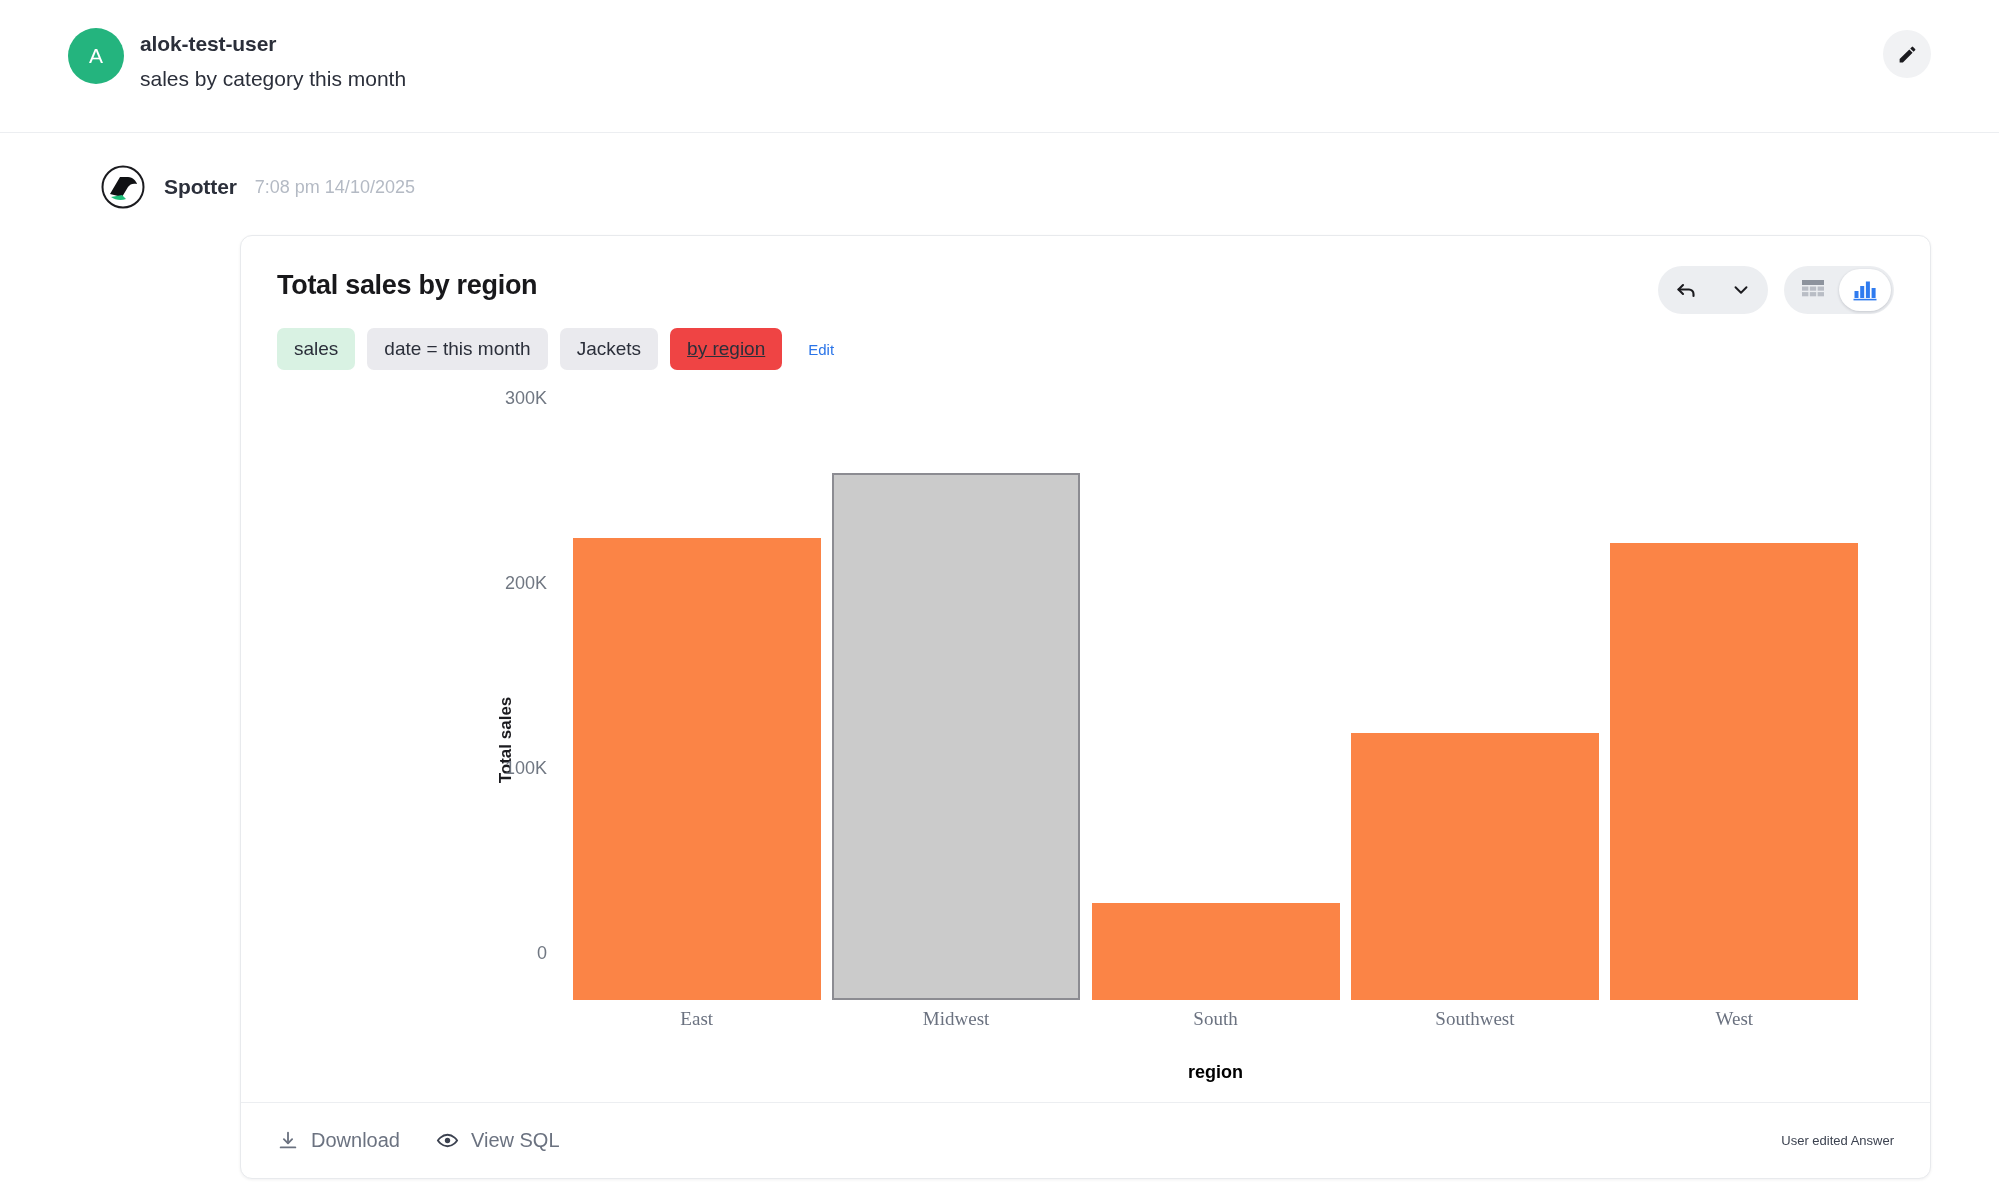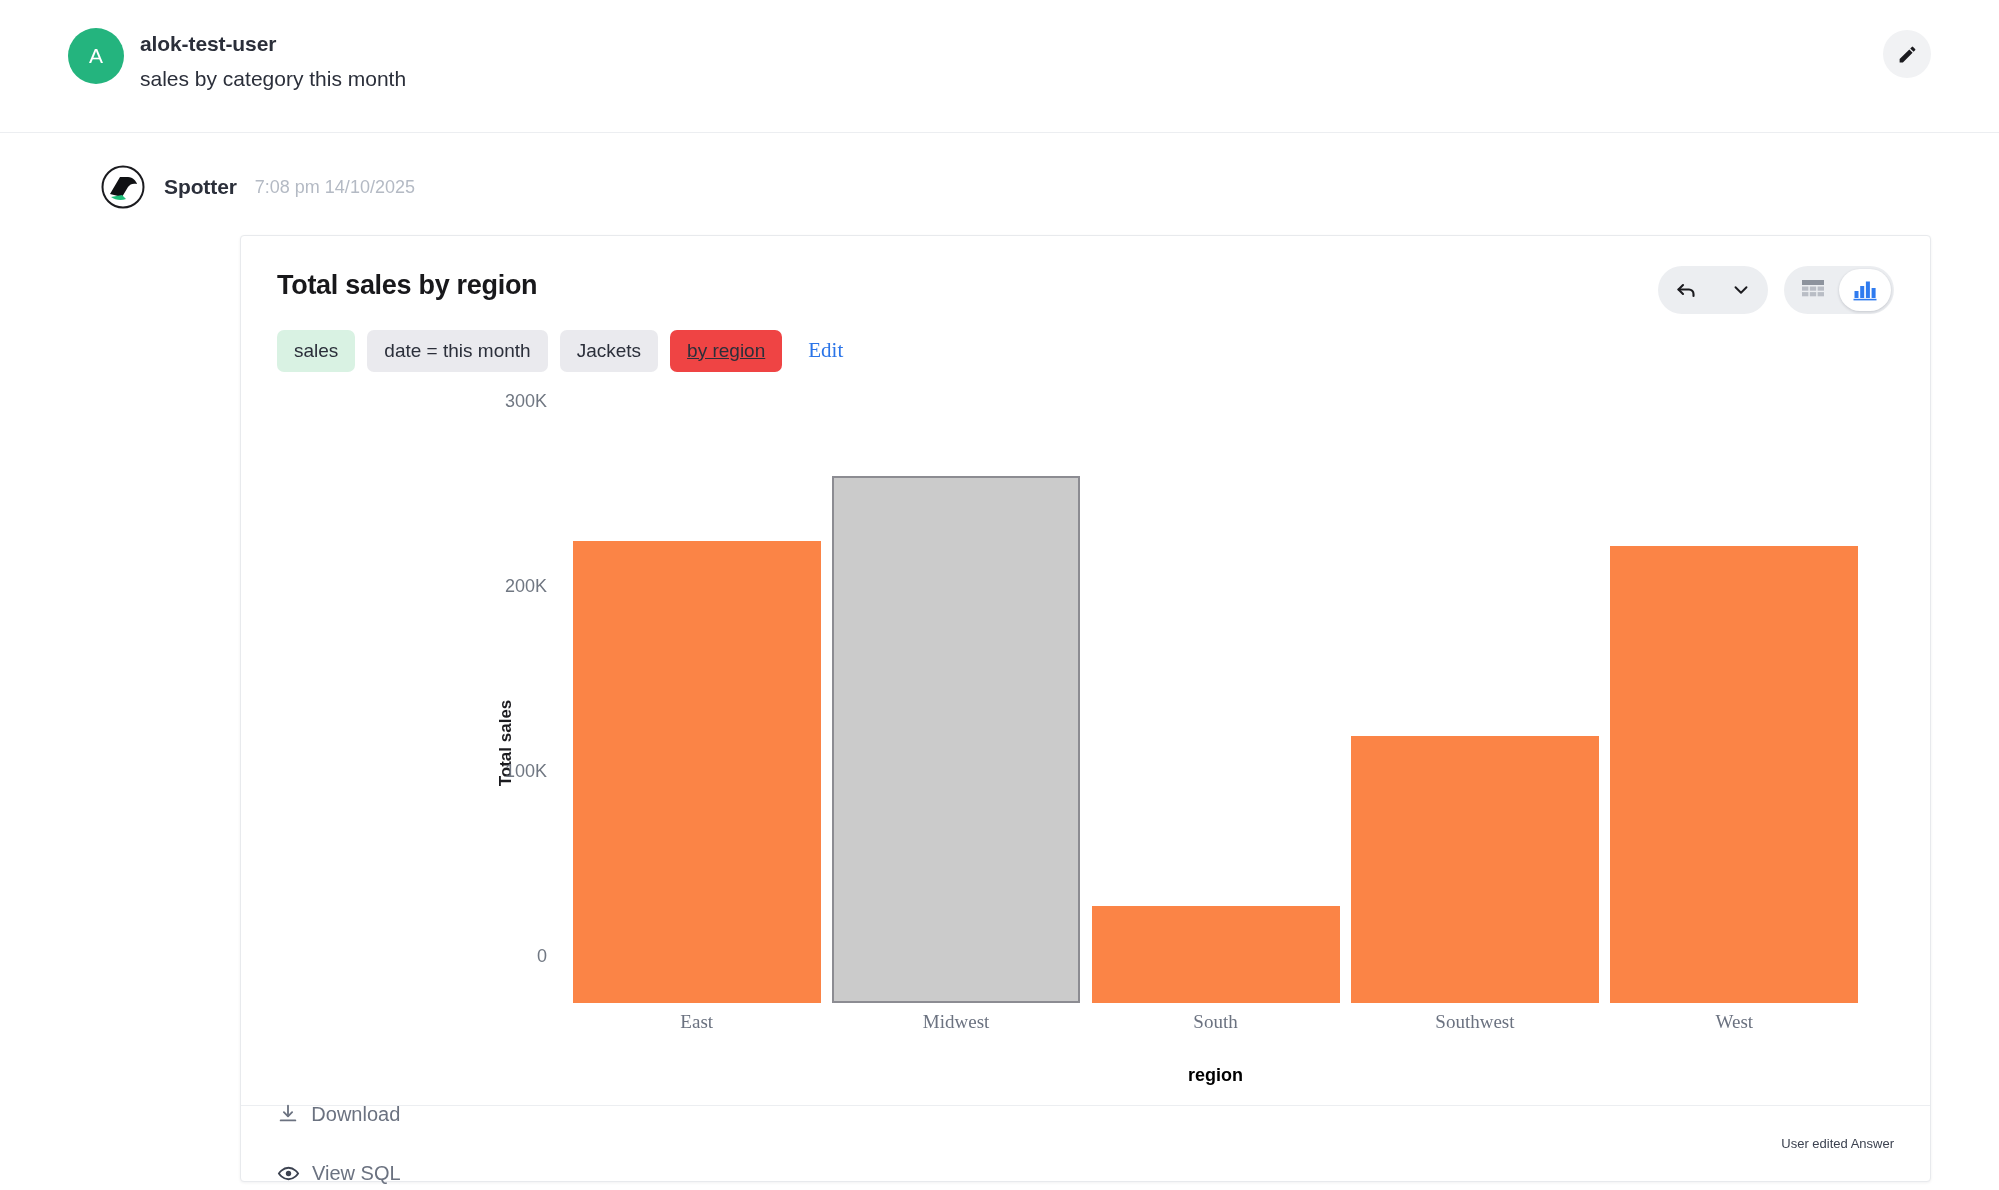--- a/index.html
+++ b/index.html
@@ -55,21 +55,21 @@
   }
   .spotter-time {
     font-size: 18px; font-weight: 400; color: #b4bac4;
   }
 
   
   .card {
     margin: 24px 68px 0 140px;
     background: #ffffff;
     border: 1px solid #e8eaed;
-    border-radius: 4px;
+    border-radius: 12px;
     box-shadow: 0 1px 3px rgba(15,23,42,0.06);
     position: relative;
   }
   .card-body { padding: 34px 36px 0 36px; }
   .card-title {
     font-size: 27px; font-weight: 700; color: #18181b;
     letter-spacing: -0.3px;
   }
 
   .chips {
@@ -78,23 +78,23 @@
   }
   .chip {
     font-size: 19px; color: #2b2f3a;
     padding: 10px 17px; border-radius: 7px;
     white-space: nowrap; cursor: pointer;
   }
   .chip--measure { background: #d9f2e3; }
   .chip--filter  { background: #eaeaee; }
   .chip--group   { background: #ef4444; text-decoration: underline; }
   .chip-edit {
-    font-size: 21px; color: #2a74e8; cursor: pointer;
+    font-size: 15px; color: #2a74e8; cursor: pointer;
     padding: 10px 14px; background: none; border: none;
-    font-family: Liberation Serif, serif;
+    font-family: Liberation Sans, sans-serif;
   }
 
   
   .card-tools {
     position: absolute; right: 36px; top: 30px;
     display: flex; align-items: center; gap: 16px;
   }
   .pill {
     background: #eceef1; border-radius: 24px;
     display: flex; align-items: center; height: 48px;
@@ -174,21 +174,21 @@
   }
 
   
   .card-foot {
     border-top: 1px solid #eceef1;
     height: 76px;
     display: flex; align-items: center;
     padding: 0 36px;
     margin-top: 12px;
   }
-  .foot-left { display: flex; align-items: center; gap: 36px; flex-direction: column; }
+  .foot-left { display: flex; align-items: center; gap: 36px; }
   .foot-action {
     display: flex; align-items: center; gap: 12px;
     font-size: 20px; color: #6b7280; cursor: pointer;
     background: none; border: none; font-family: inherit;
   }
   .foot-right {
     margin-left: auto;
     font-size: 13px; color: #3c4250;
   }
   svg { display: block; }

